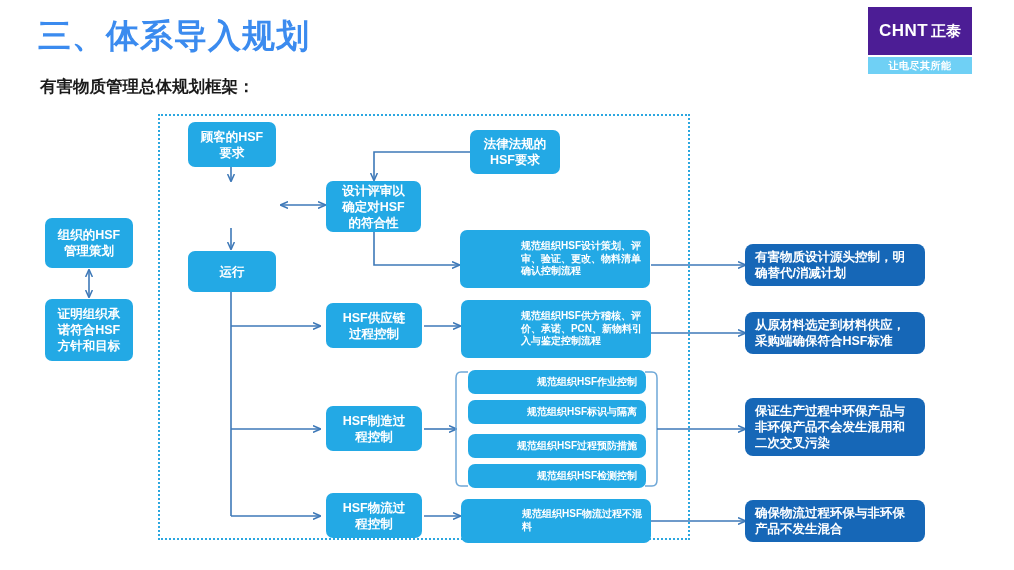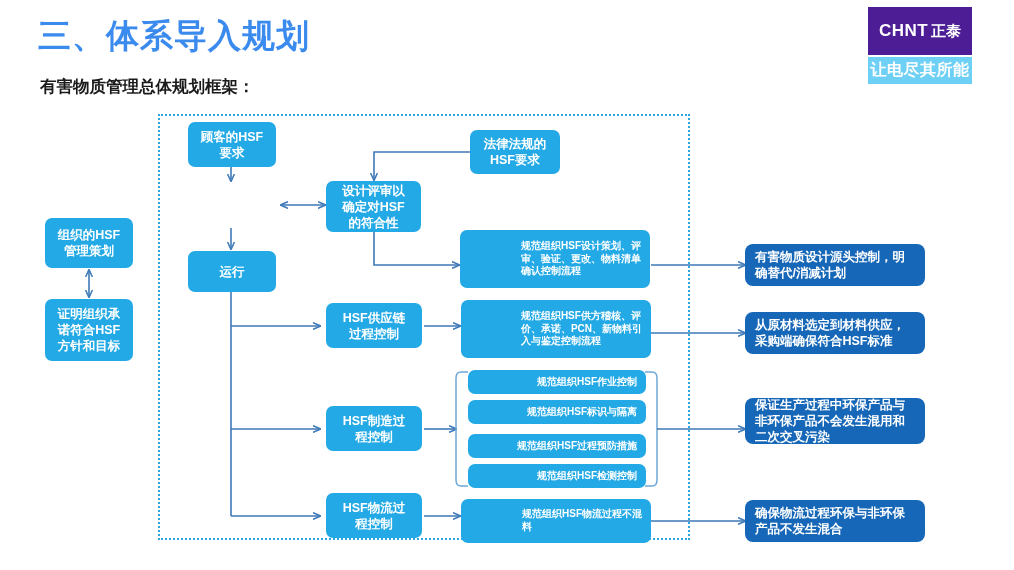--- a/index.html
+++ b/index.html
@@ -56,28 +56,28 @@
     color: #ffffff;
     font-size: 17px;
     font-weight: bold;
     letter-spacing: 0px;
     white-space: nowrap;
   }
   .logo-main .brand-en { letter-spacing: 0.5px; }
   .logo-main .brand-cn { font-size: 15px; margin-left: 3px; }
   .logo-sub {
     width: 104px;
-    height: 27px;
+    height: 17px;
     margin-top: 2px;
     background: #6FD0F5;
     display: flex;
     align-items: center;
     justify-content: center;
     color: #ffffff;
-    font-size: 16px;
+    font-size: 10px;
     font-weight: bold;
     letter-spacing: 0.5px;
     white-space: nowrap;
   }
 
   
   #diagram {
     position: absolute;
     left: 0;
     top: 0;
@@ -272,21 +272,21 @@
     </div>
 
     <div class="node dark" style="left:745px; top:244px; width:180px; height:42px;">
       <span>有害物质设计源头控制，明
 确替代/消减计划</span>
     </div>
     <div class="node dark" style="left:745px; top:312px; width:180px; height:42px;">
       <span>从原材料选定到材料供应，
 采购端确保符合HSF标准</span>
     </div>
-    <div class="node dark" style="left:745px; top:398px; width:180px; height:46px;">
+    <div class="node dark" style="left:745px; top:398px; width:180px; height:58px;">
       <span>保证生产过程中环保产品与
 非环保产品不会发生混用和
 二次交叉污染</span>
     </div>
     <div class="node dark" style="left:745px; top:500px; width:180px; height:42px;">
       <span>确保物流过程环保与非环保
 产品不发生混合</span>
     </div>
 
   </div>

